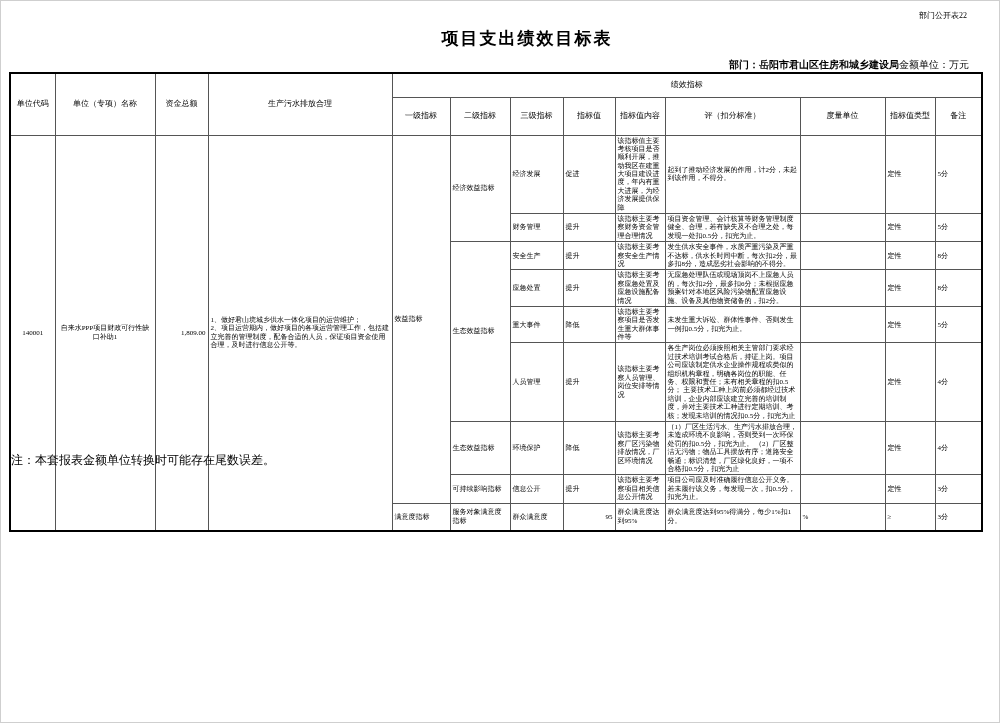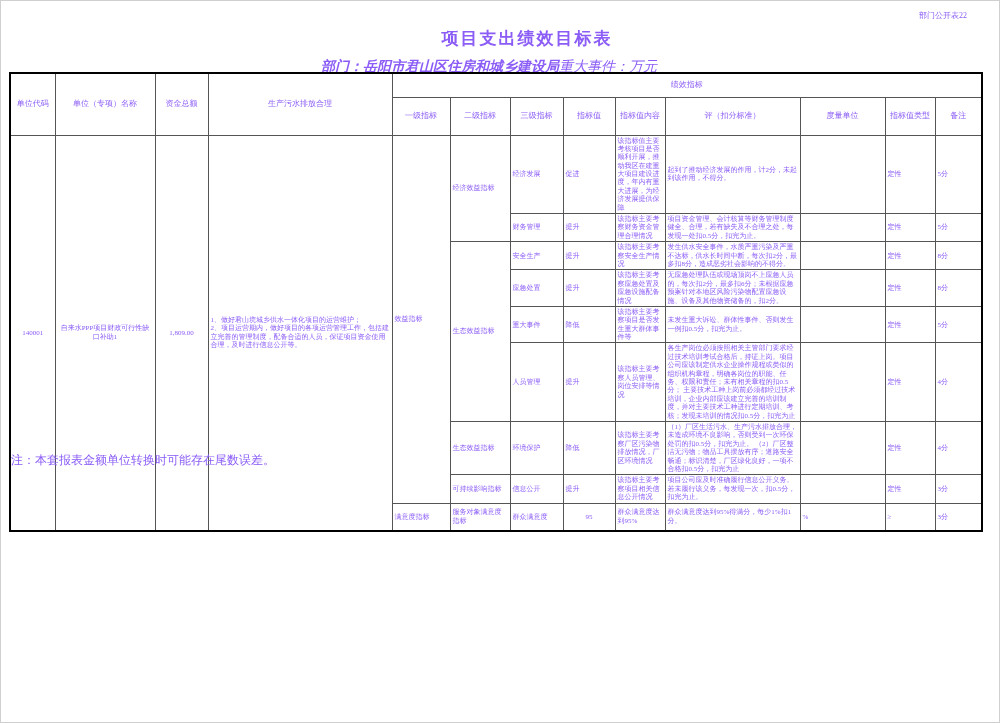--- a/index.html
+++ b/index.html
@@ -1,54 +1,54 @@
 <!DOCTYPE html>
 <html><head>
 <meta charset="utf-8">
 <style>
   html,body{margin:0;padding:0;background:#e8e8e8;}
   .sheet{
     position:relative;width:1000px;height:723px;background:#fff;
     border:1px solid #cfcfcf;box-sizing:border-box;
-    font-family:"Liberation Serif","DejaVu Serif",serif;color:#8b5cf6;
+    font-family:"Liberation Serif","DejaVu Serif",serif;color:#000000;
     overflow:hidden;
   }
   .corner{position:absolute;top:9px;right:32px;font-size:8px;}
   .title{position:absolute;top:26px;left:0;width:100%;text-align:center;
     font-size:17px;font-weight:bold;letter-spacing:2px;padding-left:27px;}
   .meta{position:absolute;top:57px;left:8px;right:30px;display:flex;
-    justify-content:center;font-size:14px;font-style:italic;}
+    justify-content:flex-end;font-size:10px;}
   .meta .dept{font-weight:bold;}
   table.main{
     position:absolute;top:71px;left:8px;border-collapse:collapse;
     table-layout:fixed;width:972px;
   }
   table.main td,table.main th{
     border:1px solid #555;box-sizing:border-box;
     font-size:7px;line-height:1.2;font-weight:normal;
     padding:1px 2px;vertical-align:middle;overflow:hidden;
     word-break:break-all;
   }
   table.main th{font-size:8px;font-weight:normal;text-align:center;}
   table.main{border:2px solid #000;}
   td.c{text-align:center;}
-  td.r{text-align:center;}
+  td.r{text-align:right;}
   td.pre{white-space:pre-line;}
   .footnote{position:absolute;top:451px;left:10px;font-size:12px;}
 </style>
 </head>
 <body>
 
 <div class="sheet">
 
   <div class="corner">部门公开表22</div>
   <div class="title">项目支出绩效目标表</div>
   <div class="meta">
     <span class="dept">部门：岳阳市君山区住房和城乡建设局</span>
-    <span class="unit">重大事件：万元</span>
+    <span class="unit">金额单位：万元</span>
   </div>
 
   <table class="main">
     <colgroup>
       <col style="width:45px">
         <col style="width:100px">
         <col style="width:53px">
       <col style="width:184px">
         <col style="width:58px">
         <col style="width:60px">

